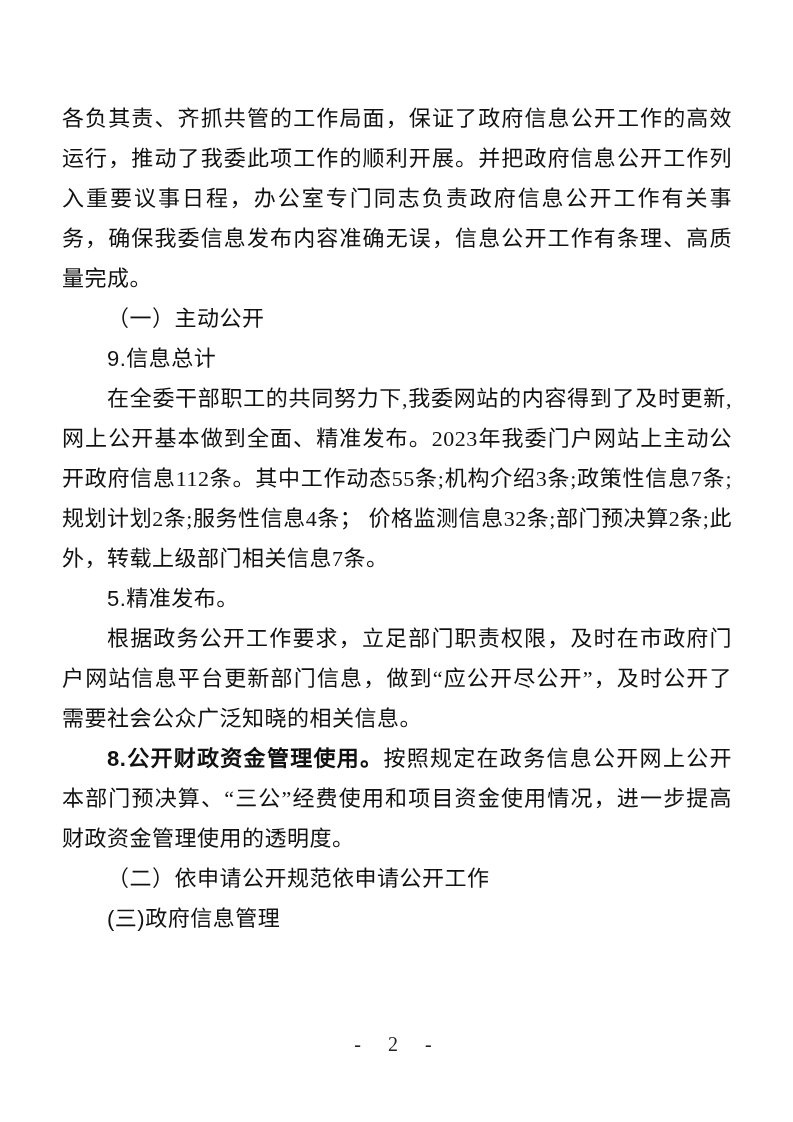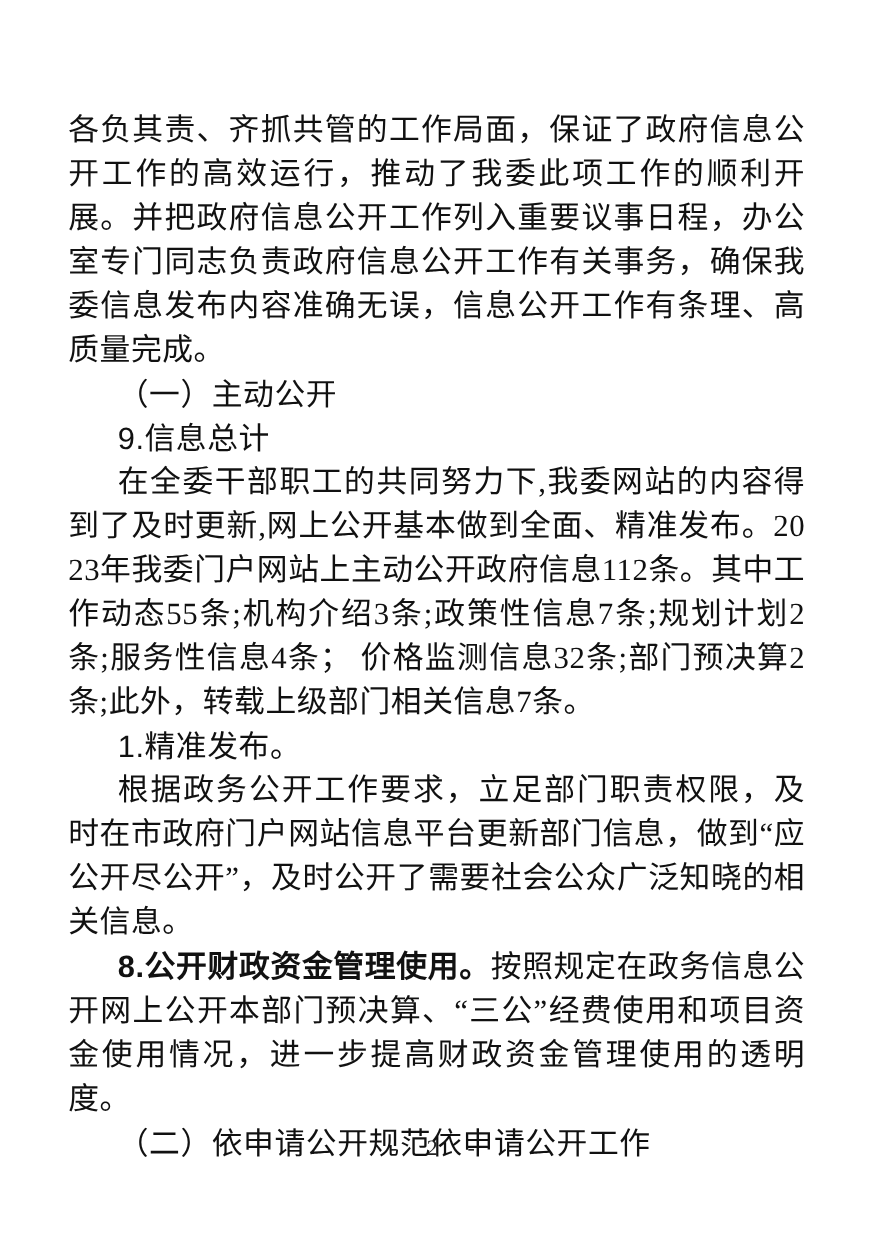--- a/index.html
+++ b/index.html
@@ -14,21 +14,21 @@
     background: #ffffff;
     color: #111111;
     font-family: "Liberation Serif", "DejaVu Serif", serif;
     overflow: hidden;
   }
   .content {
     position: absolute;
     left: 62px;
     right: 61px;
     top: 99px;
-    font-size: 28px;
+    font-size: 22px;
     line-height: 40px;
     text-align: justify;
     letter-spacing: 0.5px;
   }
   .content p {
     margin: 0;
     padding: 0;
     text-indent: 45px;
     word-break: break-all;
   }
@@ -59,19 +59,20 @@
 </style>
 </head>
 <body>
 
 <div class="page">
   <div class="content">
     <p class="no-indent">各负其责、齐抓共管的工作局面，保证了政府信息公开工作的高效运行，推动了我委此项工作的顺利开展。并把政府信息公开工作列入重要议事日程，办公室专门同志负责政府信息公开工作有关事务，确保我委信息发布内容准确无误，信息公开工作有条理、高质量完成。</p>
     <p class="heading">（一）主动公开</p>
     <p class="heading">9.信息总计</p>
     <p>在全委干部职工的共同努力下,我委网站的内容得到了及时更新,网上公开基本做到全面、精准发布。2023年我委门户网站上主动公开政府信息112条。其中工作动态55条;机构介绍3条;政策性信息7条;规划计划2条;服务性信息4条； 价格监测信息32条;部门预决算2条;此外，转载上级部门相关信息7条。</p>
-    <p class="heading">1.精准发布。</p>
+    <p class="heading">5.精准发布。</p>
     <p>根据政务公开工作要求，立足部门职责权限，及时在市政府门户网站信息平台更新部门信息，做到“应公开尽公开”，及时公开了需要社会公众广泛知晓的相关信息。</p>
     <p><span class="lead">8.公开财政资金管理使用。</span><span>按照规定在政务信息公开网上公开本部门预决算、“三公”经费使用和项目资金使用情况，进一步提高财政资金管理使用的透明度。</span></p>
     <p class="heading">（二）依申请公开规范依申请公开工作</p>
+    <p class="heading">(三)政府信息管理</p>
   </div>
   <div class="footer">- 2 -</div>
 </div>
 
 </body></html>

